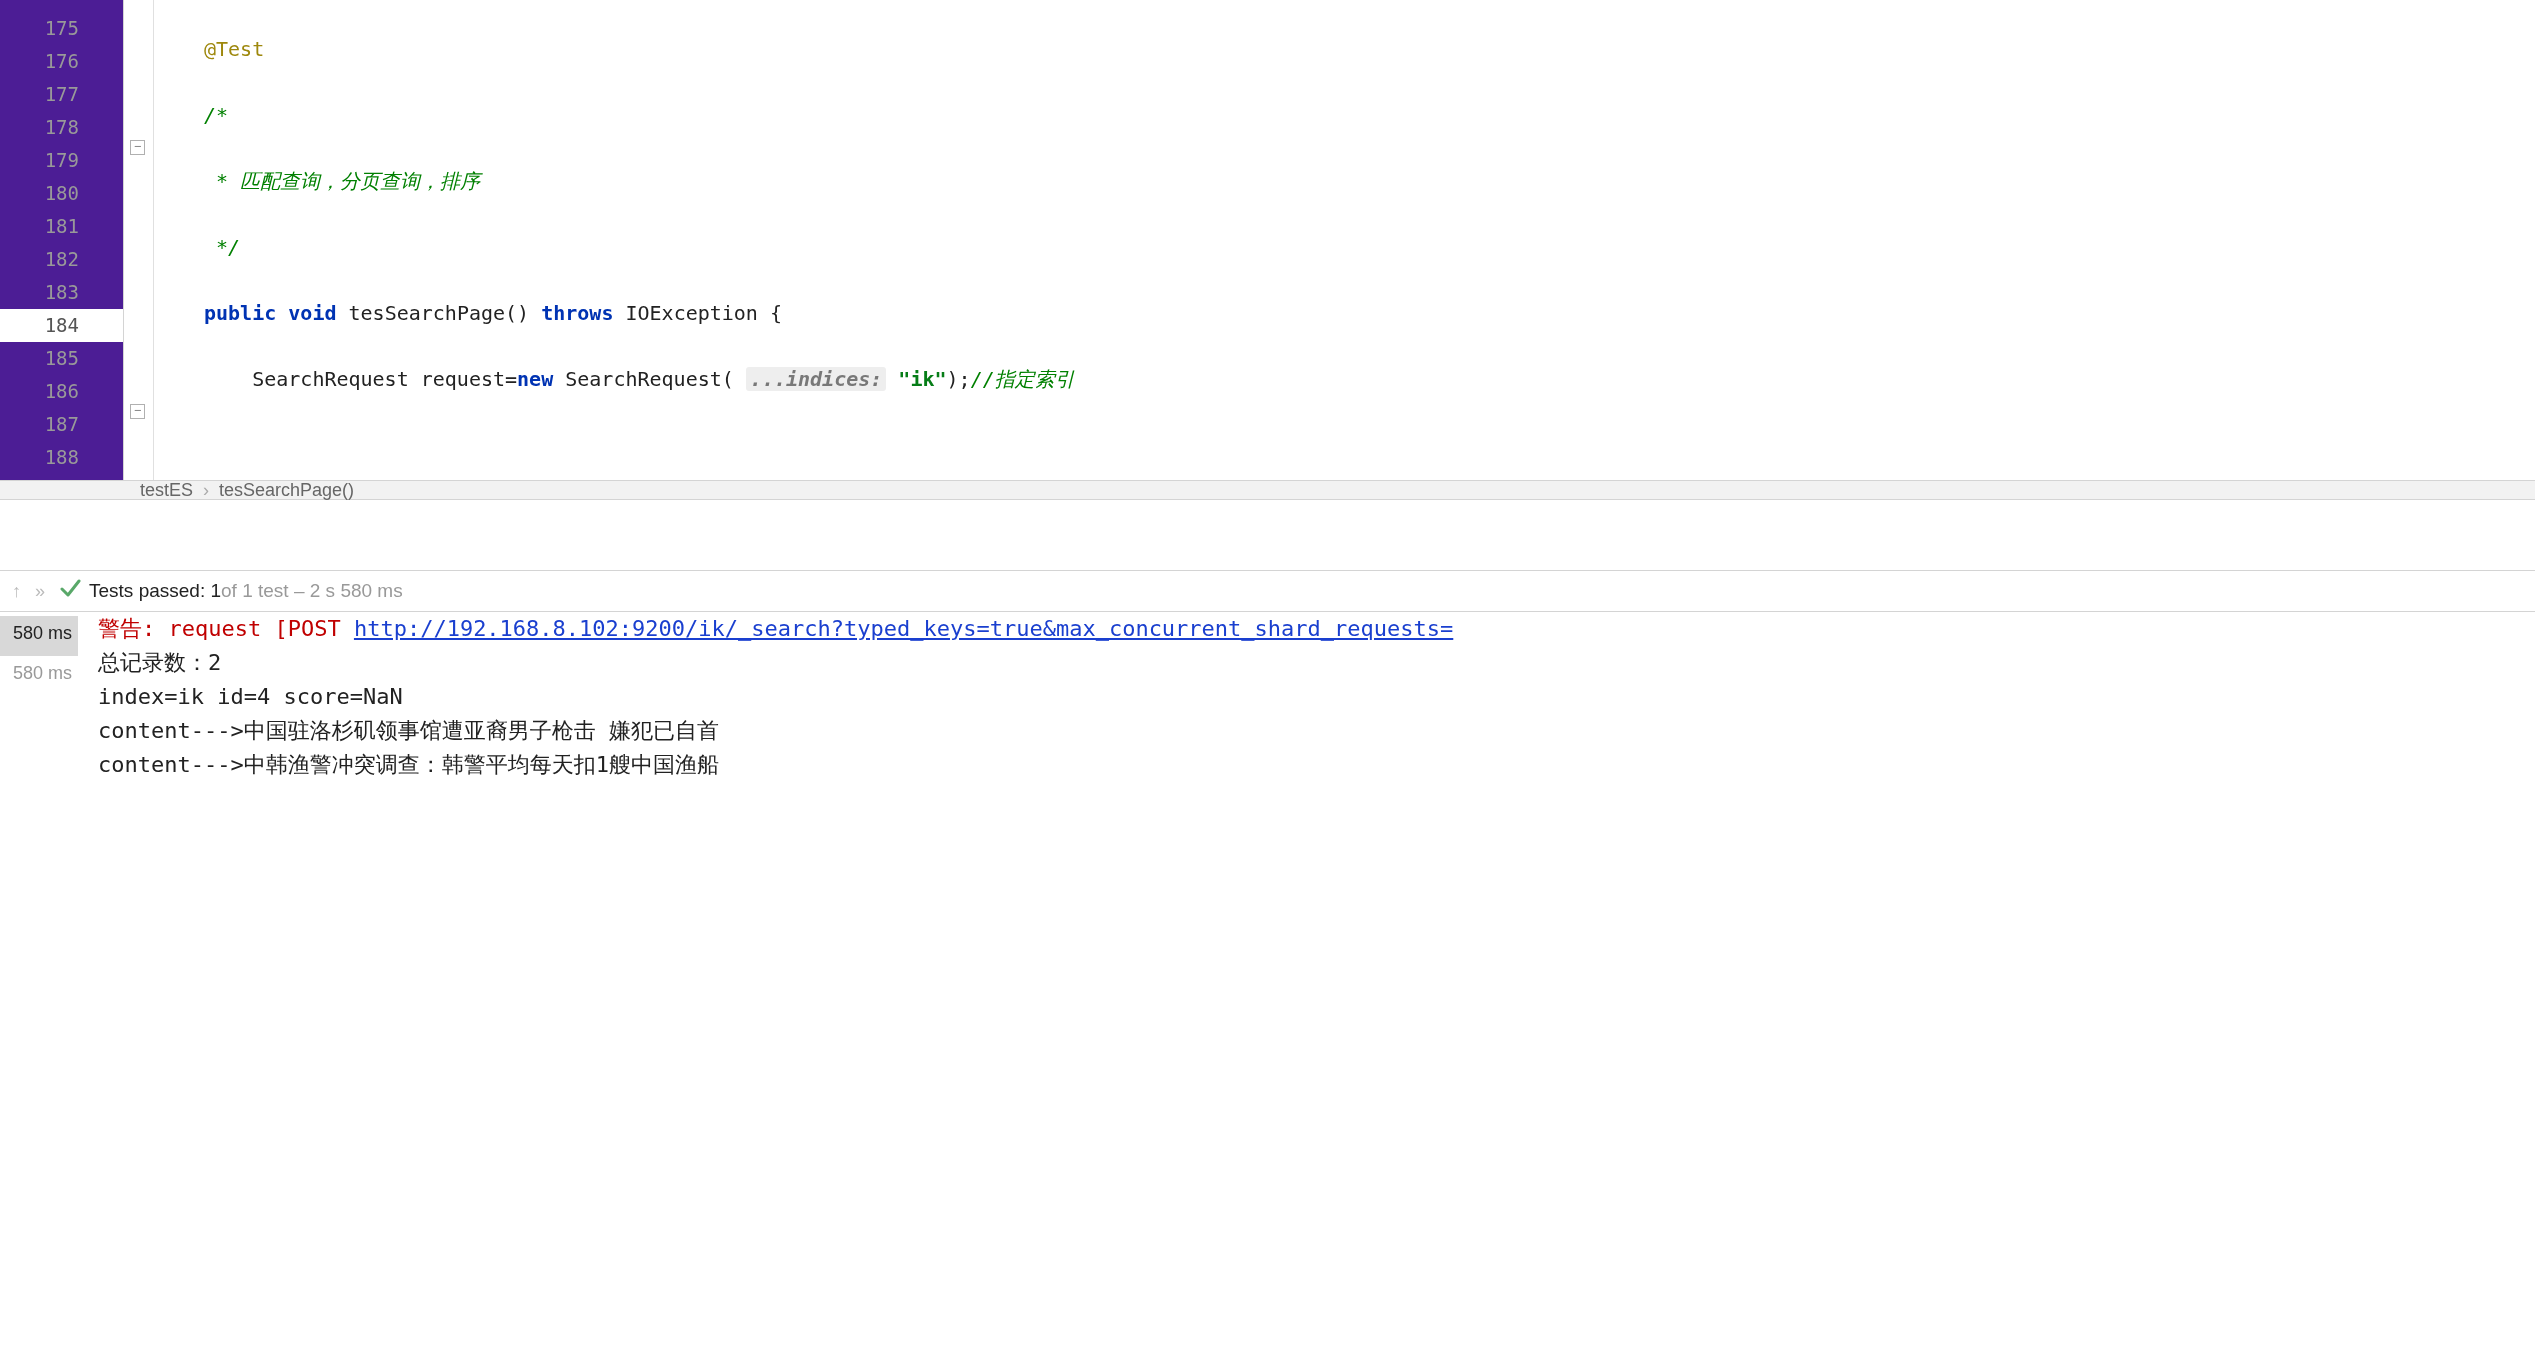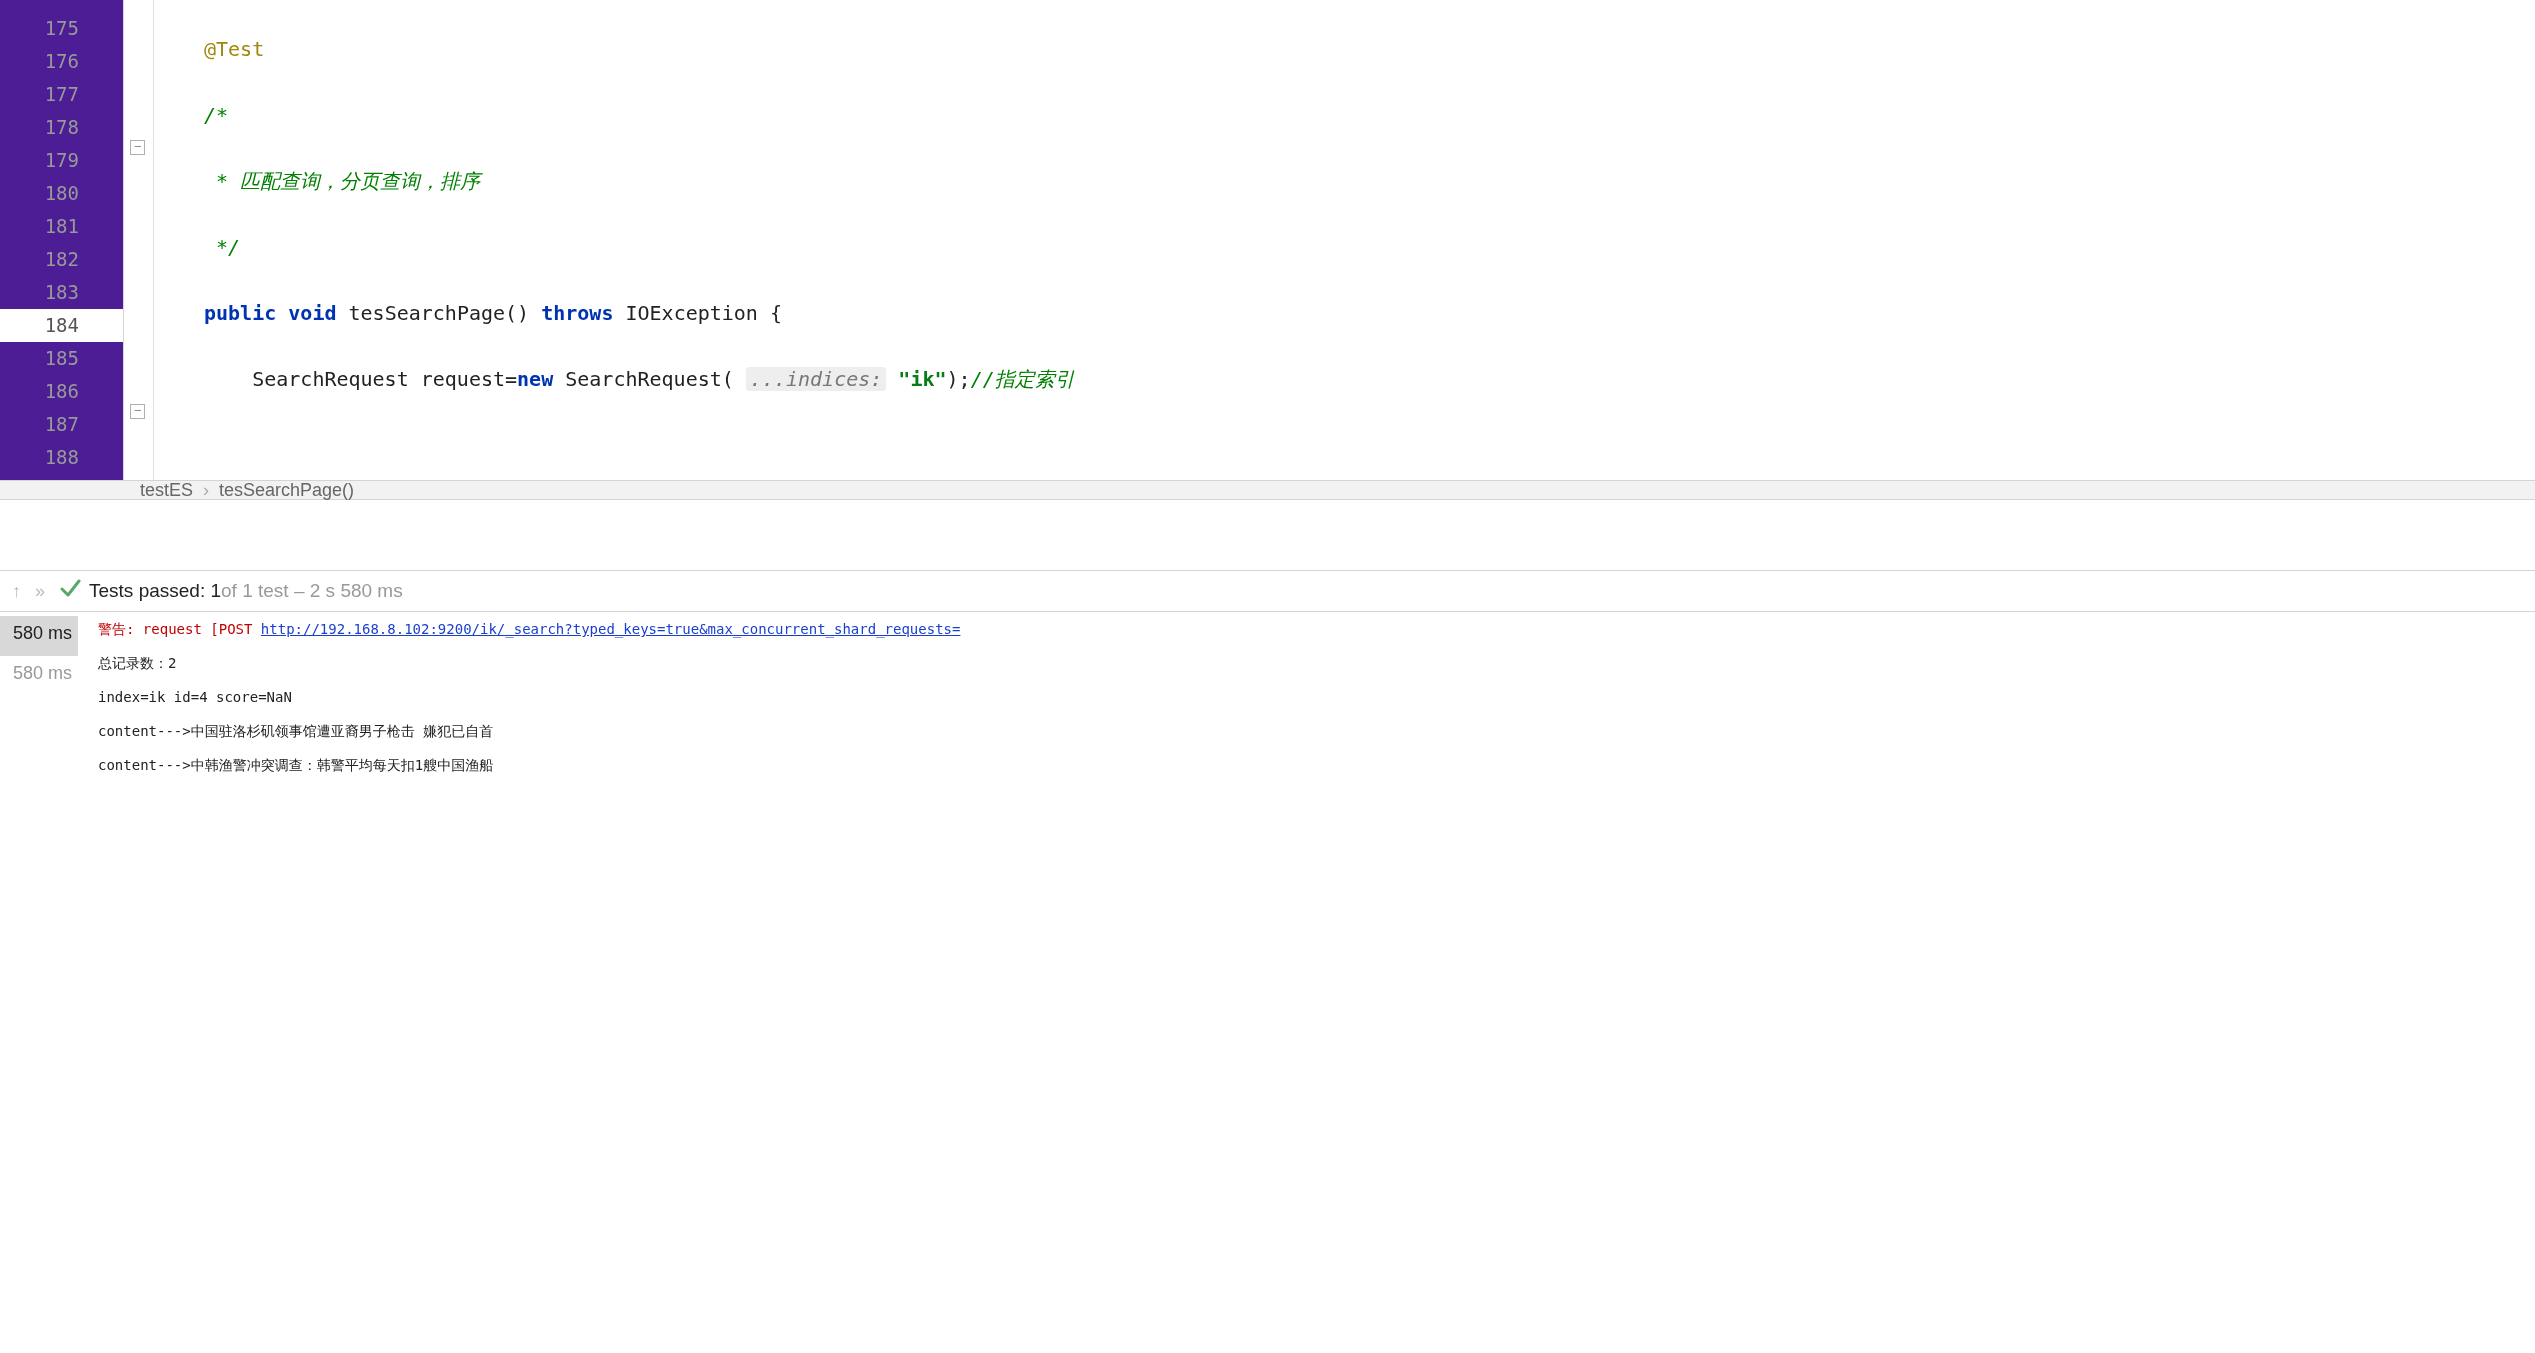--- a/index.html
+++ b/index.html
@@ -49,21 +49,21 @@
     font-size: 20px;
     line-height: 33px;
     color: #222;
     position: relative;
   }
   .code-line { height: 33px; padding-left: 42px; }
   .kw { color: #0033b3; font-weight: bold; }
   .ann { color: #9e880d; }
   .cmt-green { color: #008000; font-style: italic; }
   .str { color: #067d17; font-weight: bold; }
-  .hint { background: #eeeeee; color: #787878; font-style: italic; padding: 0 4px; border-radius: 3px; font-weight: normal;}
+  .hint { background: #eeeeee; color: #787878; font-style: italic; padding: 0 4px; border-radius: 3px; font-weight: bold;}
   .breadcrumb {
     height: 20px;
     background: #f2f2f2;
     border-top: 1px solid #d4d4d4;
     border-bottom: 1px solid #d4d4d4;
     display: flex;
     align-items: center;
     padding-left: 140px;
     font-family: -apple-system, "Segoe UI", sans-serif;
     font-size: 18px;
@@ -95,21 +95,21 @@
     font-family: -apple-system, "Segoe UI", sans-serif;
     font-size: 18px;
   }
   .time-gutter div { padding-right: 6px; height: 40px; line-height: 34px; }
   .time-gutter .sel { background: #d8d8d8; color: #222; }
   .time-gutter .unsel { color: #999; }
   .console {
     flex: 1;
     padding-left: 20px;
     font-family: "Consolas","SimSun","Menlo", monospace;
-    font-size: 14px;
+    font-size: 22px;
     line-height: 34px;
     color: #222;
   }
   .console .warn { color: #c00000; }
   .console .url { color: #1a3fcf; text-decoration: underline; }
 </style>
 </head>
 <body>
 
 <div class="editor-area">

